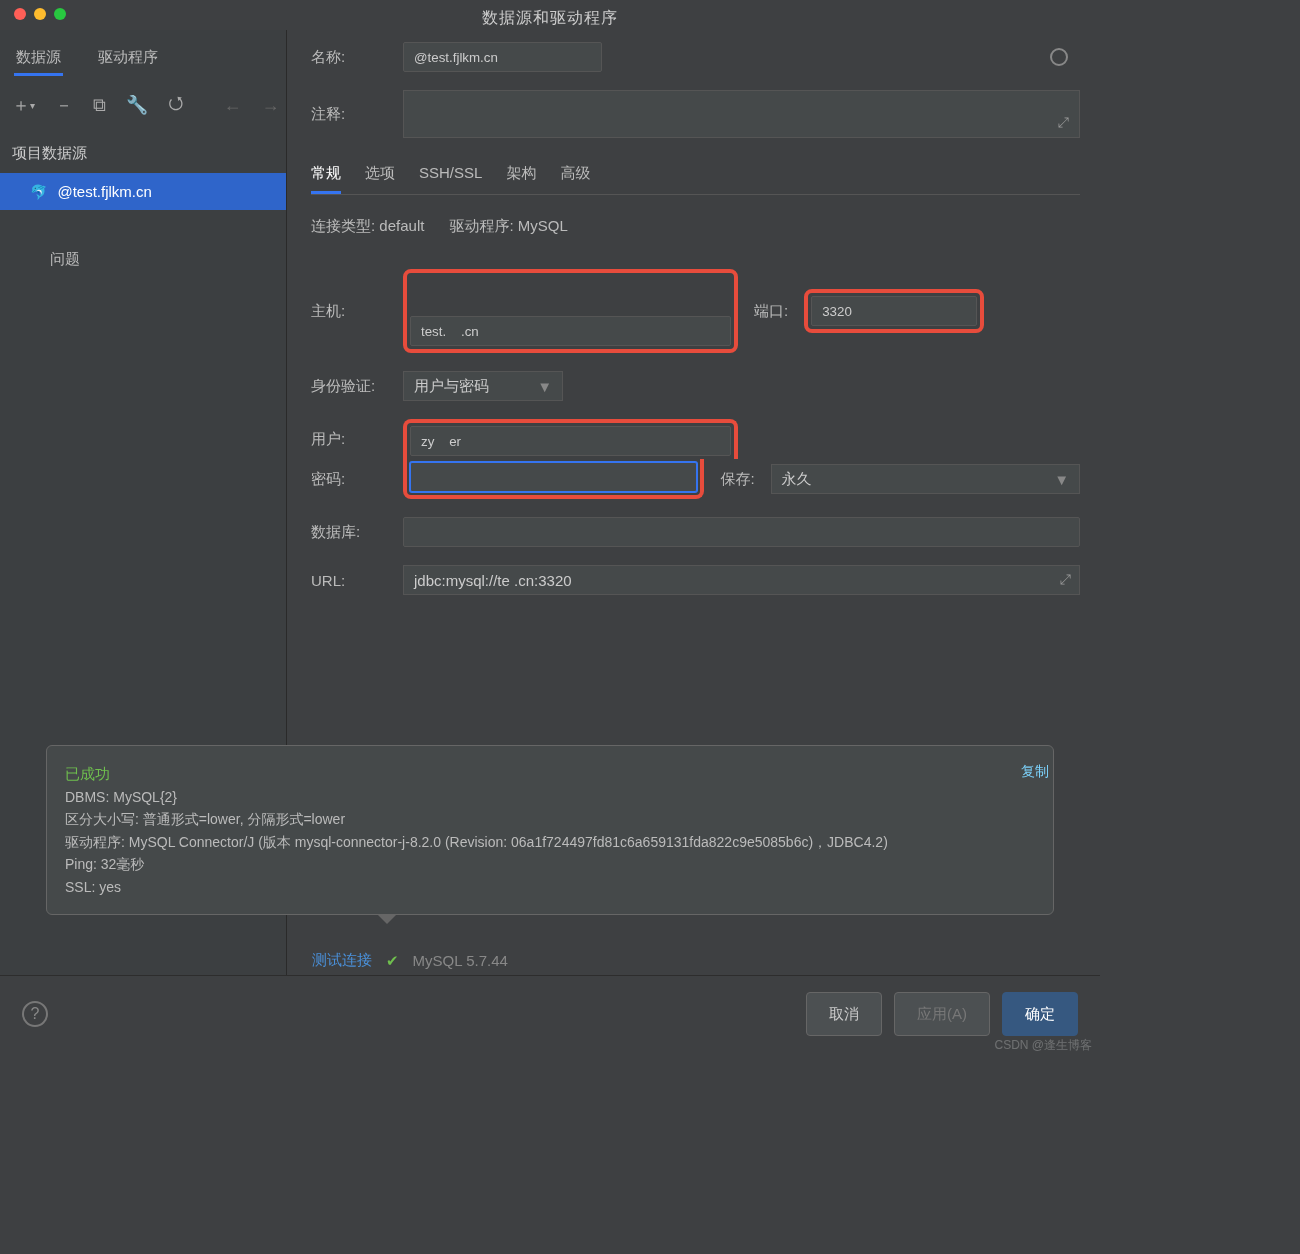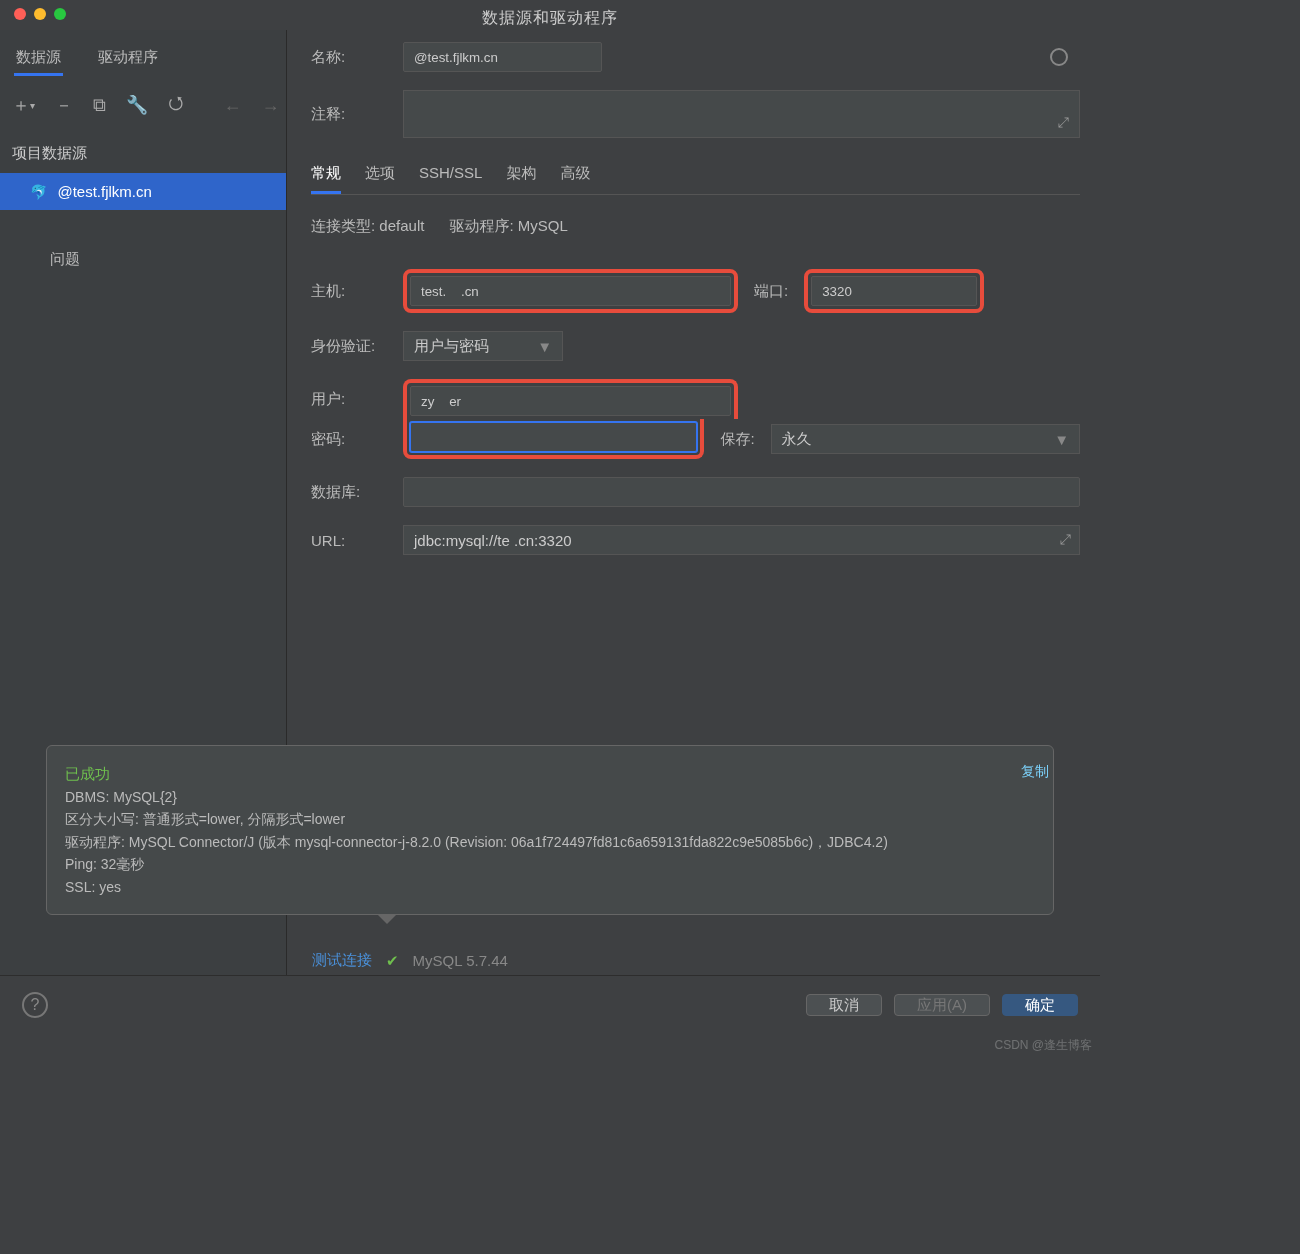--- a/index.html
+++ b/index.html
@@ -42,21 +42,21 @@
 .pop .ok{color:#6fbf4e;font-size:15px}
 .pop .cp{position:absolute;right:4px;top:14px;color:#7dd3fc;cursor:pointer}
 .pop::after{content:"";position:absolute;left:330px;bottom:-10px;width:0;height:0;border-left:10px solid transparent;border-right:10px solid transparent;border-top:10px solid #666}
 .test{position:absolute;bottom:5px;left:25px;display:flex;align-items:center;gap:14px}
 .test .tl{color:#4a90d9}
 .test .ck{color:#6fbf4e}
 .test .ver{color:#888}
 .foot{display:flex;align-items:center;justify-content:space-between;padding:16px 22px;border-top:1px solid #2d2d2d}
 .help{width:26px;height:26px;border:2px solid #777;border-radius:50%;display:flex;align-items:center;justify-content:center;color:#888;font-size:16px}
 .btns{display:flex;gap:12px}
-.btn{height:22px;padding:4px 22px;border:1px solid #666;background:#4c5052;color:#ccc;border-radius:4px;cursor:pointer;font-size:15px;display:flex;align-items:center}
+.btn{height:44px;padding:4px 22px;border:1px solid #666;background:#4c5052;color:#ccc;border-radius:4px;cursor:pointer;font-size:15px;display:flex;align-items:center}
 .btn.dis{color:#777}
 .btn.pri{background:#365880;border-color:#365880;color:#fff}
 .wm{position:absolute;right:8px;bottom:6px;font-size:12px;color:rgba(255,255,255,.25)}
 </style>
 </head>
 <body>
 
 <div class="tbar">
  <div class="traffic">
   <div class="dot red"></div>
@@ -117,21 +117,21 @@
   </div>
 
   <div class="meta">
    <span>连接类型:</span> <span class="lnk">default</span>
    &nbsp;&nbsp;&nbsp;&nbsp;
    <span>驱动程序:</span> <span class="lnk">MySQL</span>
   </div>
 
   <div class="frow">
    <div class="flab">主机:</div>
-   <div class="hl" style="flex:1;max-width:335px"><input class="finp" style="width: 100%;" value="test.    .cn"></div>
+   <div class="hl" style="flex:1;max-width:335px"><input class="finp" style="width: 100%; margin-top: 40px;" value="test.    .cn"></div>
    <div class="flab" style="width:auto">端口:</div>
    <div class="hl" style="width:180px"><input class="finp" style="width: 100%;" value="3320"></div>
   </div>
 
   <div class="frow">
    <div class="flab">身份验证:</div>
    <div class="sel2">
     <span>用户与密码</span>
           <span class="car">▼</span>
    </div>

